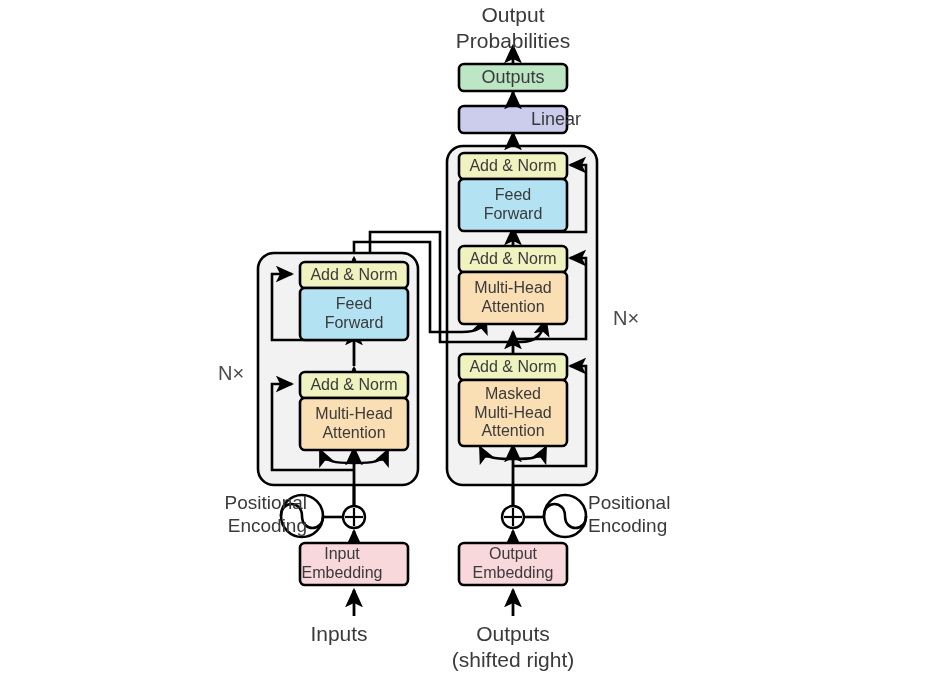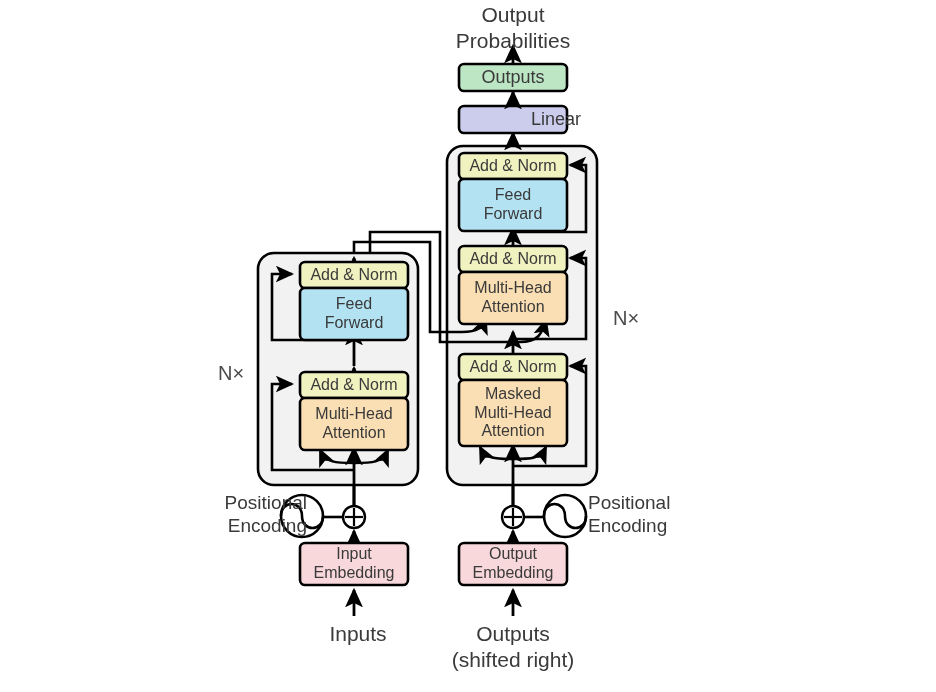--- a/index.html
+++ b/index.html
@@ -162,20 +162,20 @@
 Attention</div>
 
 <div class="nx-label" style="left:218px; top:362px;">N×</div>
 <div class="nx-label" style="left:613px; top:307px;">N×</div>
 
 <div class="diagram-label" style="left:197px; top:491px; width:110px; text-align:right; font-size:19px;">Positional
 Encoding</div>
 <div class="diagram-label" style="left:588px; top:491px; width:130px; text-align:left; font-size:19px;">Positional
 Encoding</div>
 
-<div class="box-label" style="left:300px; top:543px; width:108px; height:42px; font-size:16px;">Input
+<div class="box-label" style="left:288px; top:543px; width:108px; height:42px; font-size:16px;">Input
 Embedding</div>
 <div class="box-label" style="left:459px; top:543px; width:108px; height:42px; font-size:16px;">Output
 Embedding</div>
 
-<div class="diagram-label outer-label" style="left:288px; top:621px; width:140px;">Inputs</div>
+<div class="diagram-label outer-label" style="left:269px; top:621px; width:140px;">Inputs</div>
 <div class="diagram-label outer-label" style="left:433px; top:621px; width:160px;">Outputs
 (shifted right)</div>
 
 </body></html>

